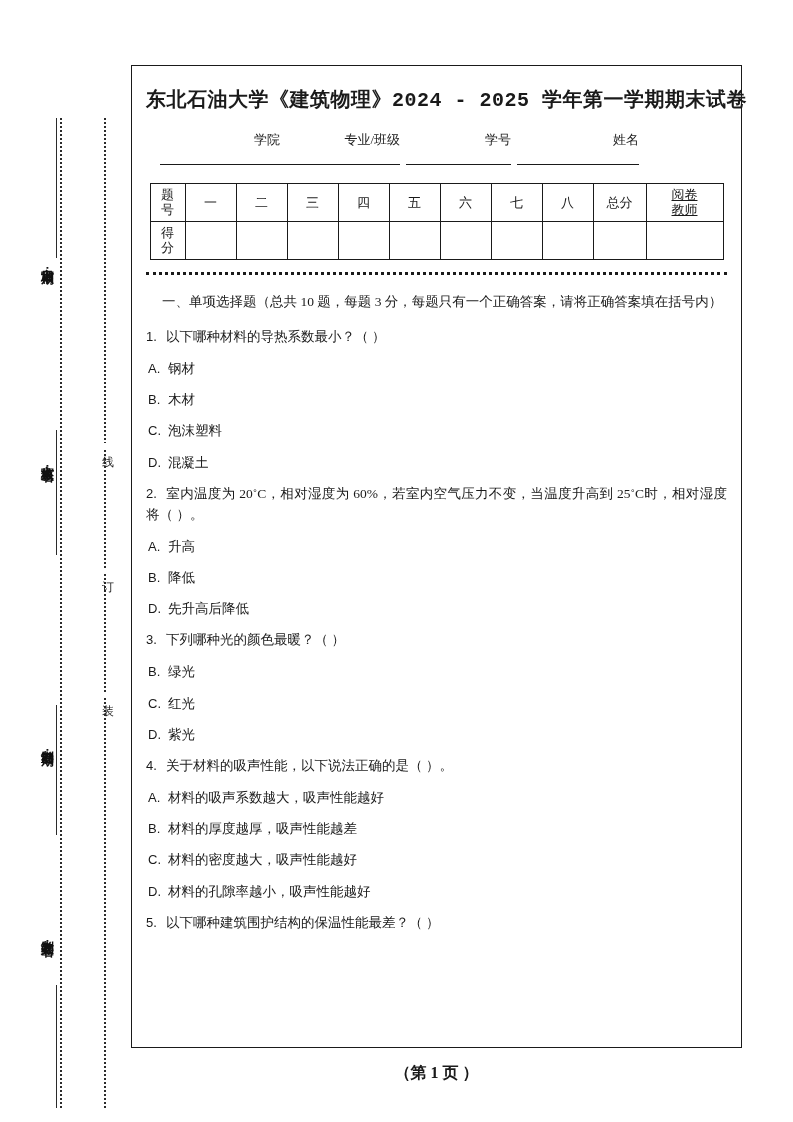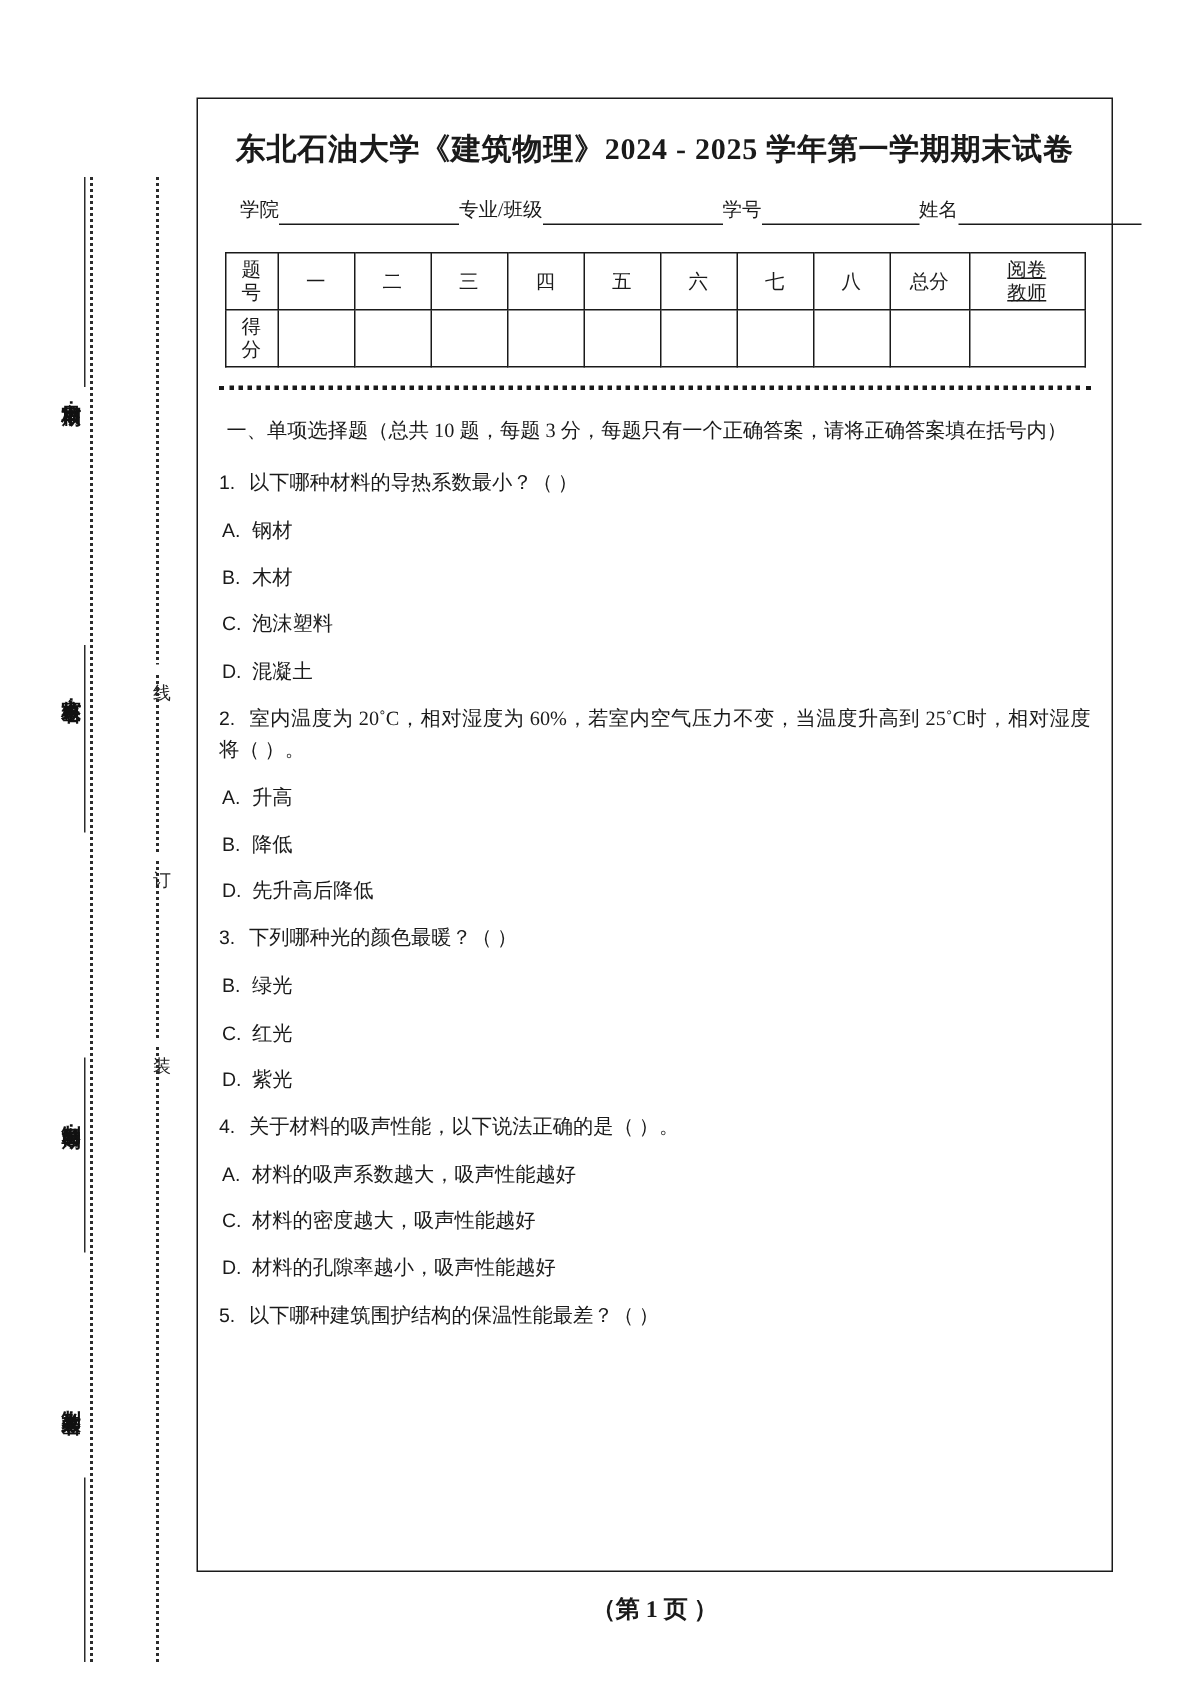--- a/index.html
+++ b/index.html
@@ -105,32 +105,32 @@
   }
 
   
   #paper-title {
     text-align: center;
     font-size: 20px;
     font-weight: 700;
     letter-spacing: 0.5px;
     margin: 20px 0 0 0;
     white-space: nowrap;
-    font-family: Liberation Serif, serif;
+    font-family: Liberation Mono, monospace;
   }
 
   
   #info-line {
     display: flex;
     align-items: flex-end;
     margin: 18px 4px 0 14px;
     font-size: 13px;
     white-space: nowrap;
   }
-  .info-field { display: flex; align-items: flex-end; }
+  .info-field { display: flex; align-items: flex-end; flex-direction: column; }
   .info-label { font-size: 13px; padding-bottom: 1px; }
   .info-blank {
     border-bottom: 1px solid #1a1a1a;
     height: 14px;
     display: inline-block;
   }
   #blank-college  { width: 120px; }
   #blank-major    { width: 120px; }
   #blank-sid      { width: 105px; }
   #blank-name     { width: 122px; }
@@ -172,21 +172,21 @@
     height: 0;
   }
 
   
   #questions {
     margin-top: 16px;
     font-size: 13.5px;
     line-height: 1.5;
   }
   .section-heading {
-    margin: 0 0 14px 5px;
+    margin: 0 0 14px 16px;
     font-size: 13.5px;
     line-height: 1.62;
     text-align: justify;
   }
   .question {
     margin: 0 0 11px 0;
     font-size: 13.5px;
     line-height: 1.55;
     text-align: justify;
   }
@@ -357,20 +357,23 @@
       <span class="opt-letter">D.</span><span>紫光</span>
     </p>
 
     <p class="question">
       <span class="q-num">4.</span><span>关于材料的吸声性能，以下说法正确的是（  ）。</span>
     </p>
     <p class="option">
       <span class="opt-letter">A.</span><span>材料的吸声系数越大，吸声性能越好</span>
     </p>
     <p class="option">
+      <span class="opt-letter">B.</span><span>材料的厚度越厚，吸声性能越差</span>
+    </p>
+    <p class="option">
       <span class="opt-letter">C.</span><span>材料的密度越大，吸声性能越好</span>
     </p>
     <p class="option">
       <span class="opt-letter">D.</span><span>材料的孔隙率越小，吸声性能越好</span>
     </p>
 
     <p class="question">
       <span class="q-num">5.</span><span>以下哪种建筑围护结构的保温性能最差？（   ）</span>
     </p>
 

